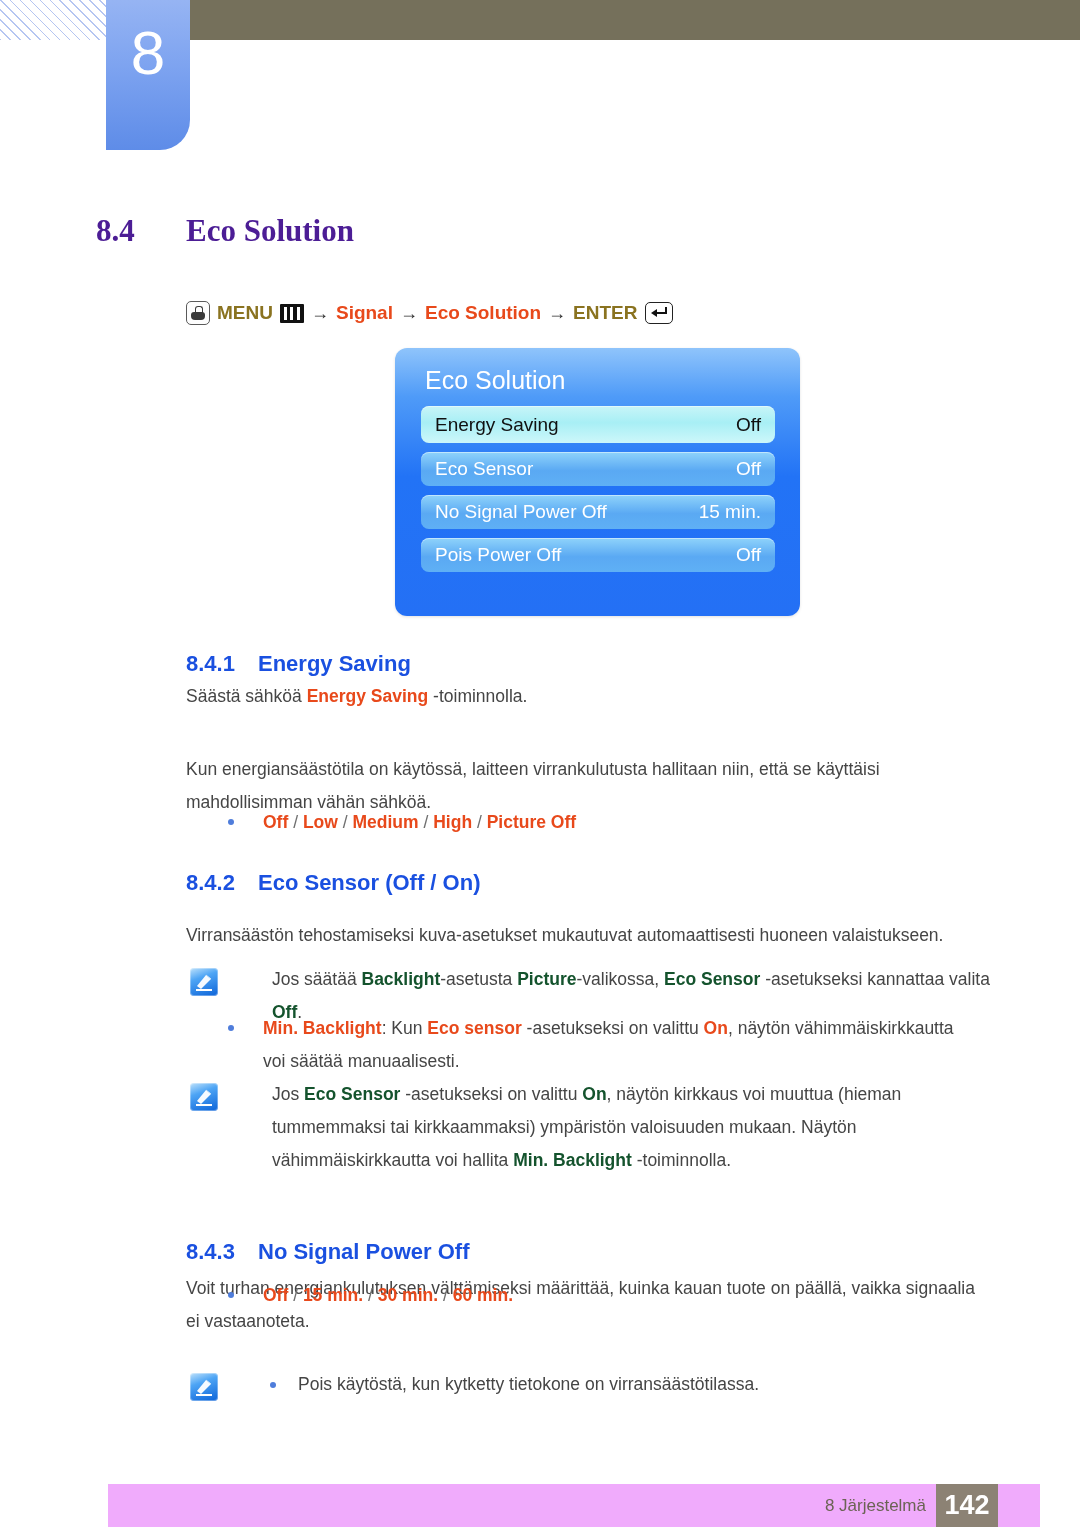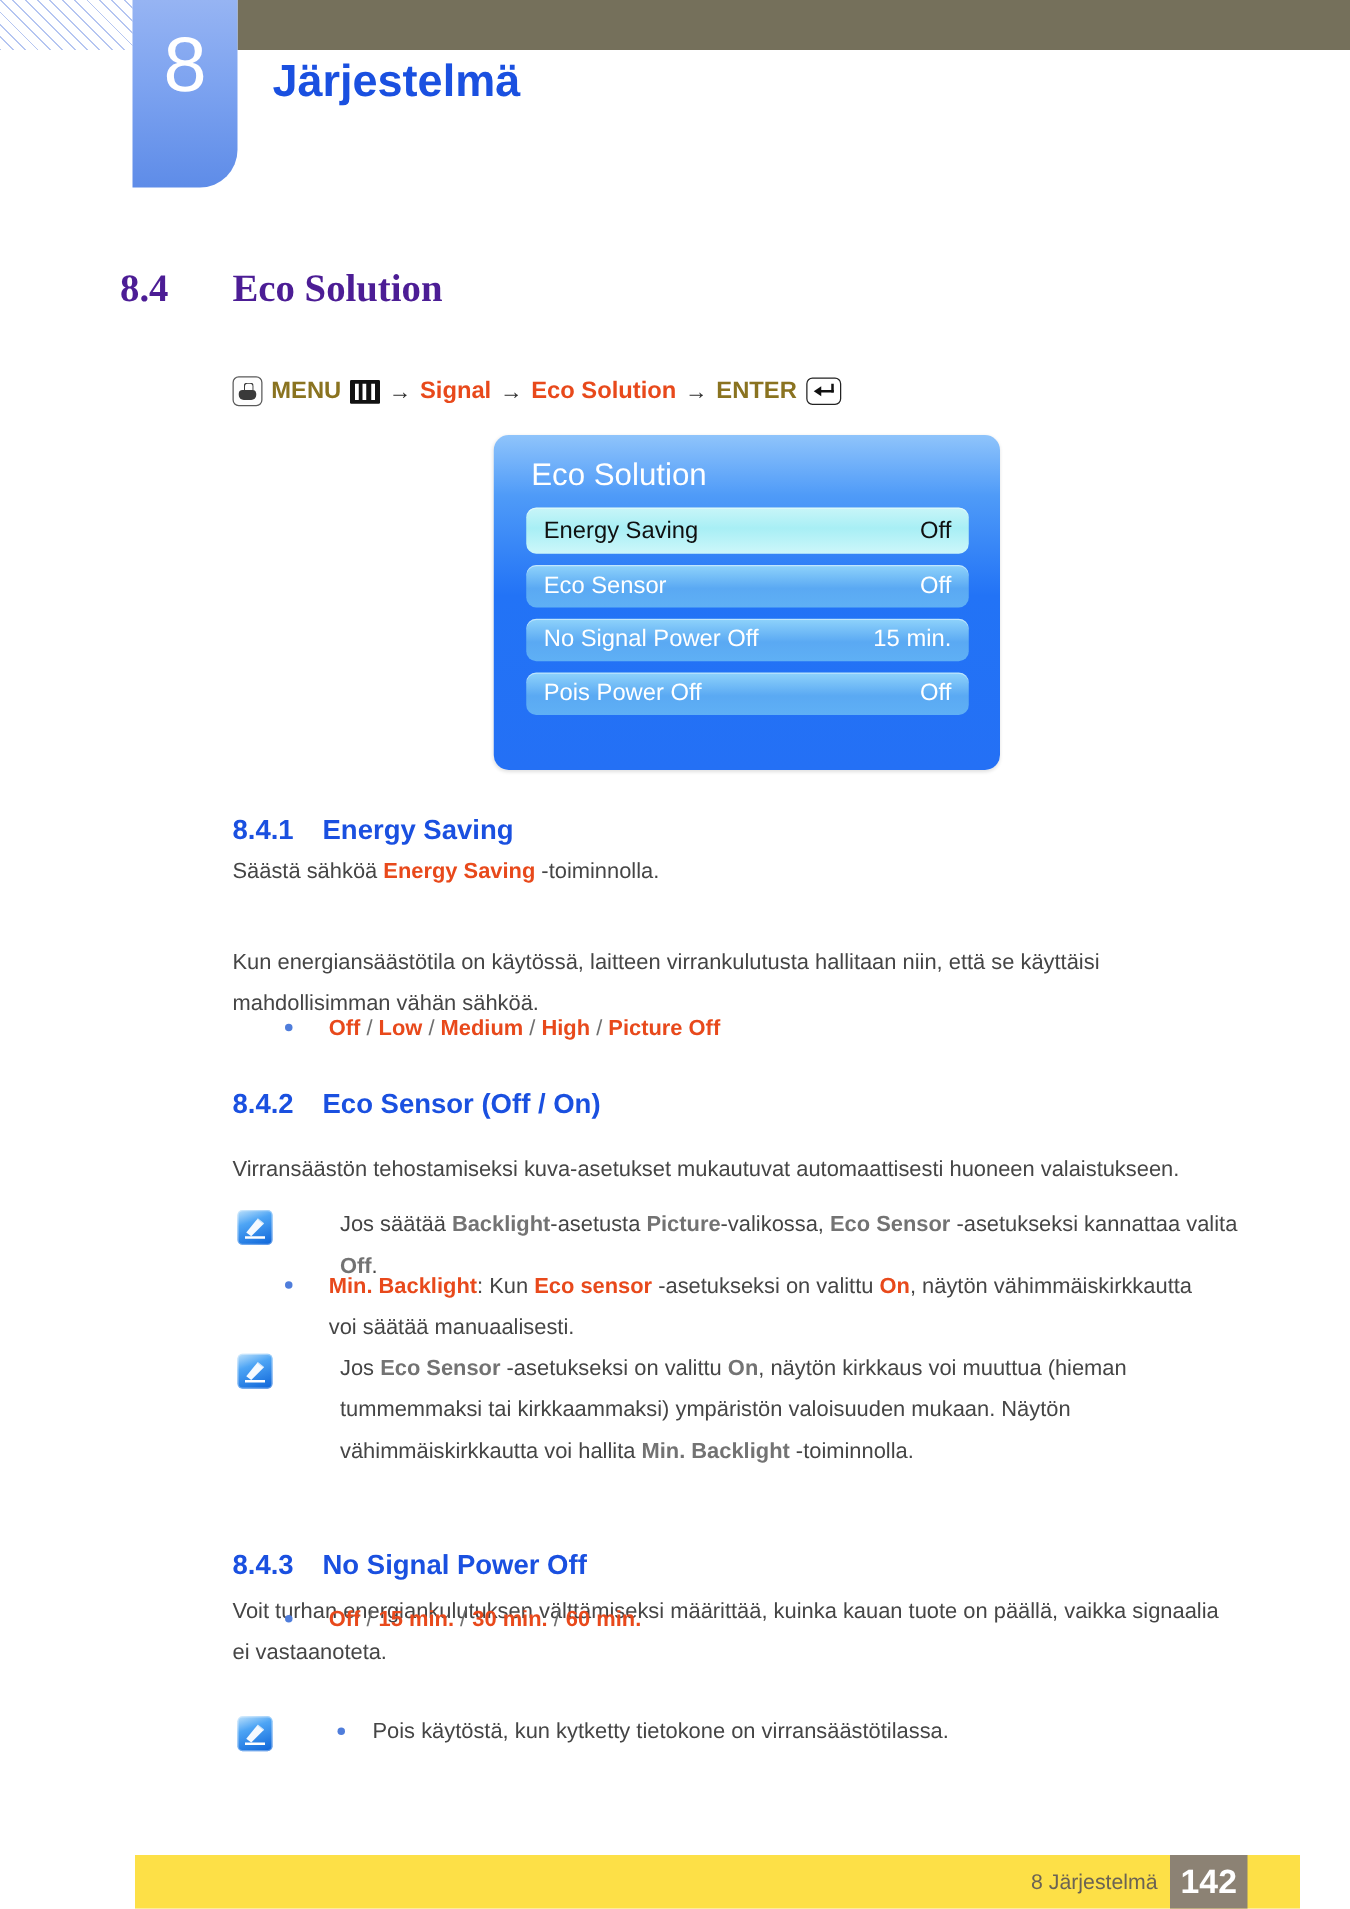--- a/index.html
+++ b/index.html
@@ -312,30 +312,30 @@
   .note-row .ntext.with-bullet { padding-left: 112px; }
   .note-row .inner-dot {
     position: absolute;
     left: 84px;
     top: 14px;
     width: 6px;
     height: 6px;
     background: #4f7ddb;
     border-radius: 50%;
   }
-  .note-row .r { color: #737373; font-weight: bold; margin-top: 29px; }
+  .note-row .r { color: #14532d; font-weight: bold; margin-top: 29px; }
 
   
   .footer {
     position: absolute;
     left: 108px;
     top: 1484px;
     width: 932px;
     height: 43px;
-    background: #fde047;
+    background: #f0abfc;
   }
   .footer-label {
     position: absolute;
     right: 114px;
     top: 12px;
     font-size: 17px;
     line-height: 20px;
     color: #6b6354;
   }
   .footer-page {
@@ -355,21 +355,20 @@
 </style>
 </head>
 <body>
 
 <div class="page-header">
   <div class="hatch"></div>
   <div class="olive-bar"></div>
   <div class="chapter-tab">
     <div class="chapter-number">8</div>
   </div>
-  <div class="chapter-title">Järjestelmä</div>
 </div>
 
 <div class="content">
 
   <div class="h2">
     <span class="num">8.4</span><span>Eco Solution</span>
   </div>
 
   <div class="menupath">
     <span class="icon-hand"></span>

